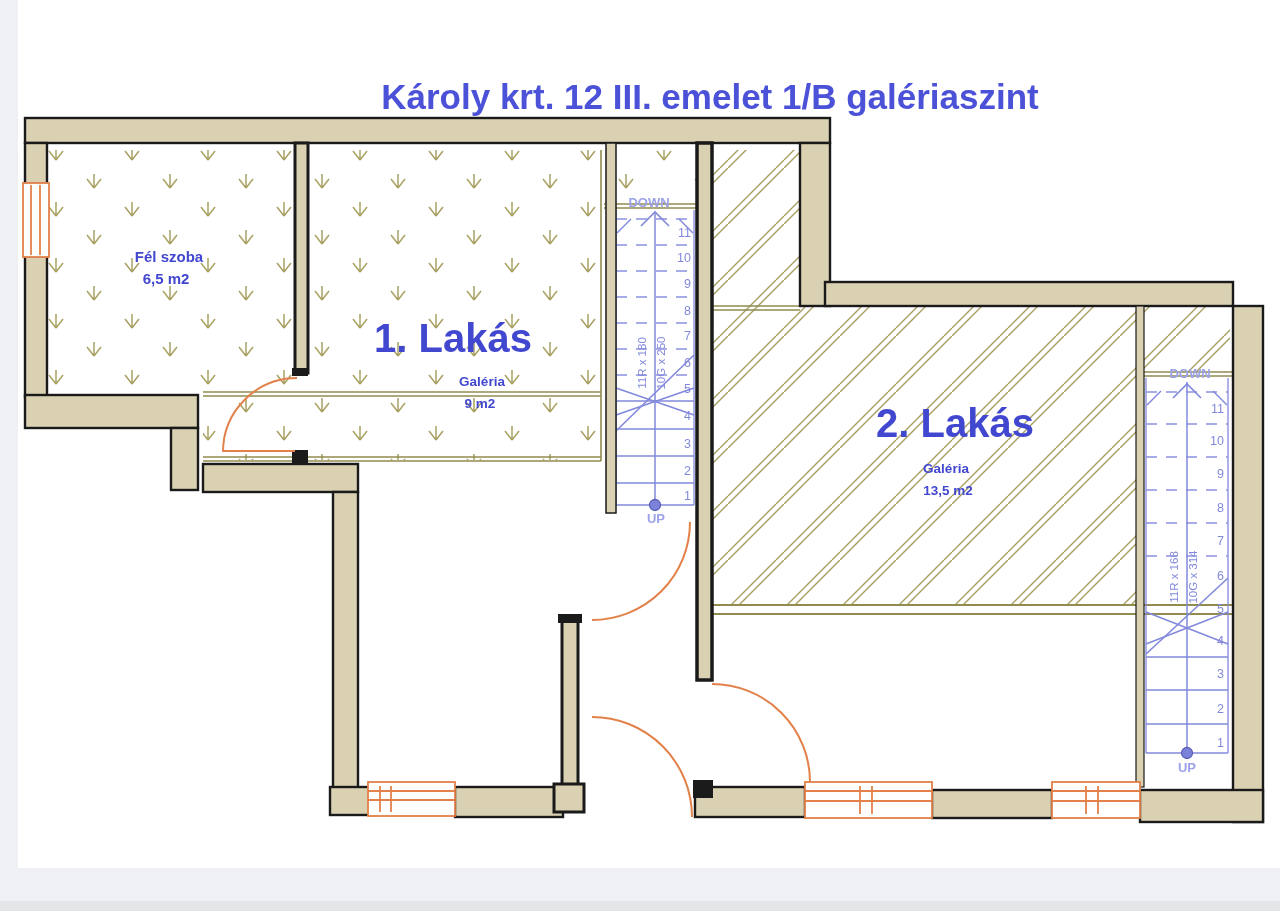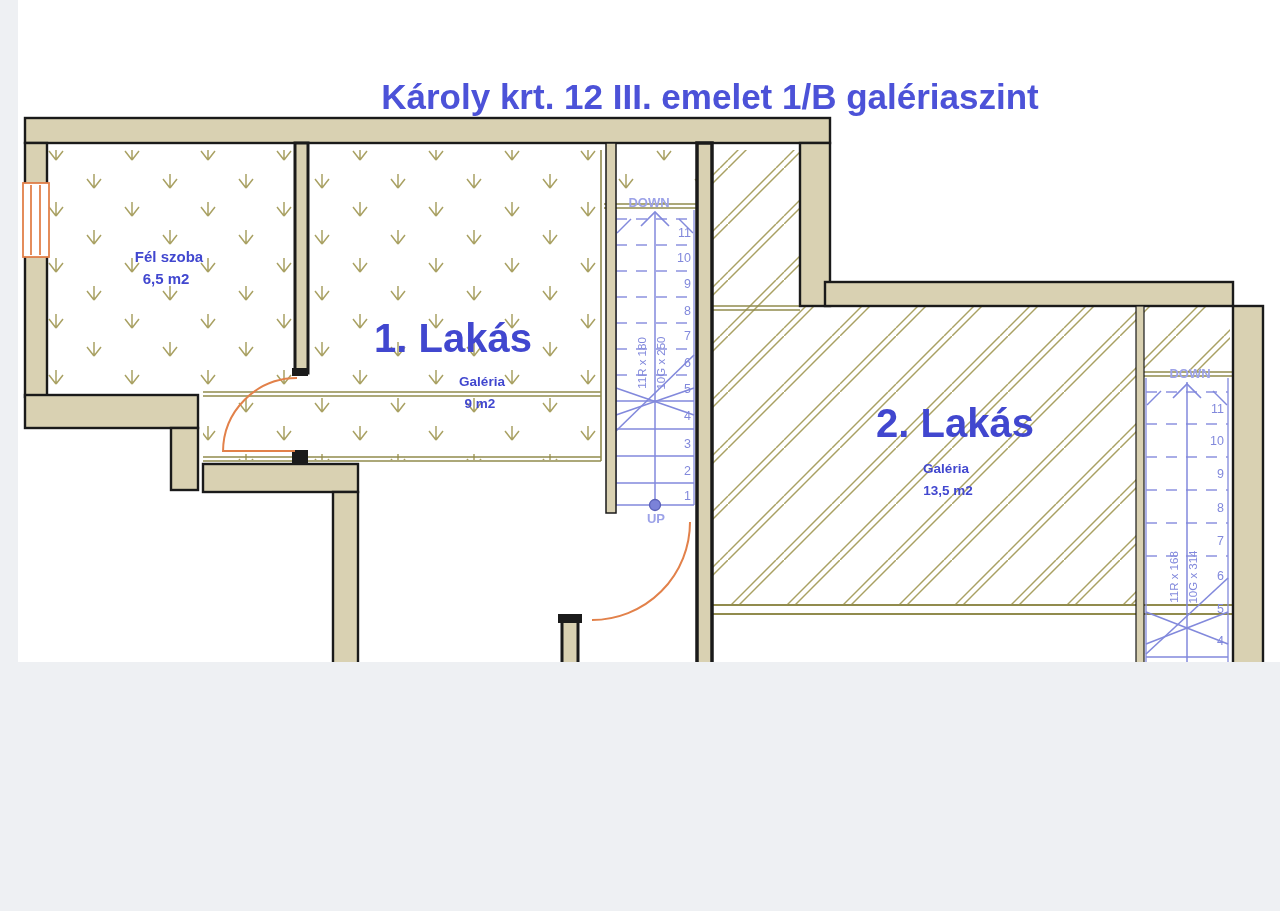--- a/index.html
+++ b/index.html
@@ -1,16 +1,16 @@
 <!DOCTYPE html>
 <html><head>
 <meta charset="utf-8">
 <style>
   html,body{margin:0;padding:0;background:#eef0f3;}
-  .stage{position:relative;width:1280px;height:662px;background:#eef0f3;overflow:hidden;
+  .stage{position:relative;width:1280px;height:911px;background:#eef0f3;overflow:hidden;
          font-family:"Liberation Sans",sans-serif;}
   svg{position:absolute;left:0;top:0;}
   text{font-family:"Liberation Sans",sans-serif;}
   .title-txt{font-size:35px;font-weight:bold;fill:#4c52d8;}
   .room-big{font-size:40px;font-weight:bold;fill:#4147cf;}
   .room-sm{font-size:15px;font-weight:bold;fill:#4147cf;}
   .room-xs{font-size:13.5px;font-weight:bold;fill:#4147cf;}
   .stair-lbl{font-size:13px;font-weight:bold;fill:#9ca2e8;}
   .stair-num{font-size:12.5px;fill:#8289dc;}
   .stair-spec{font-size:11.5px;fill:#8289dc;}

